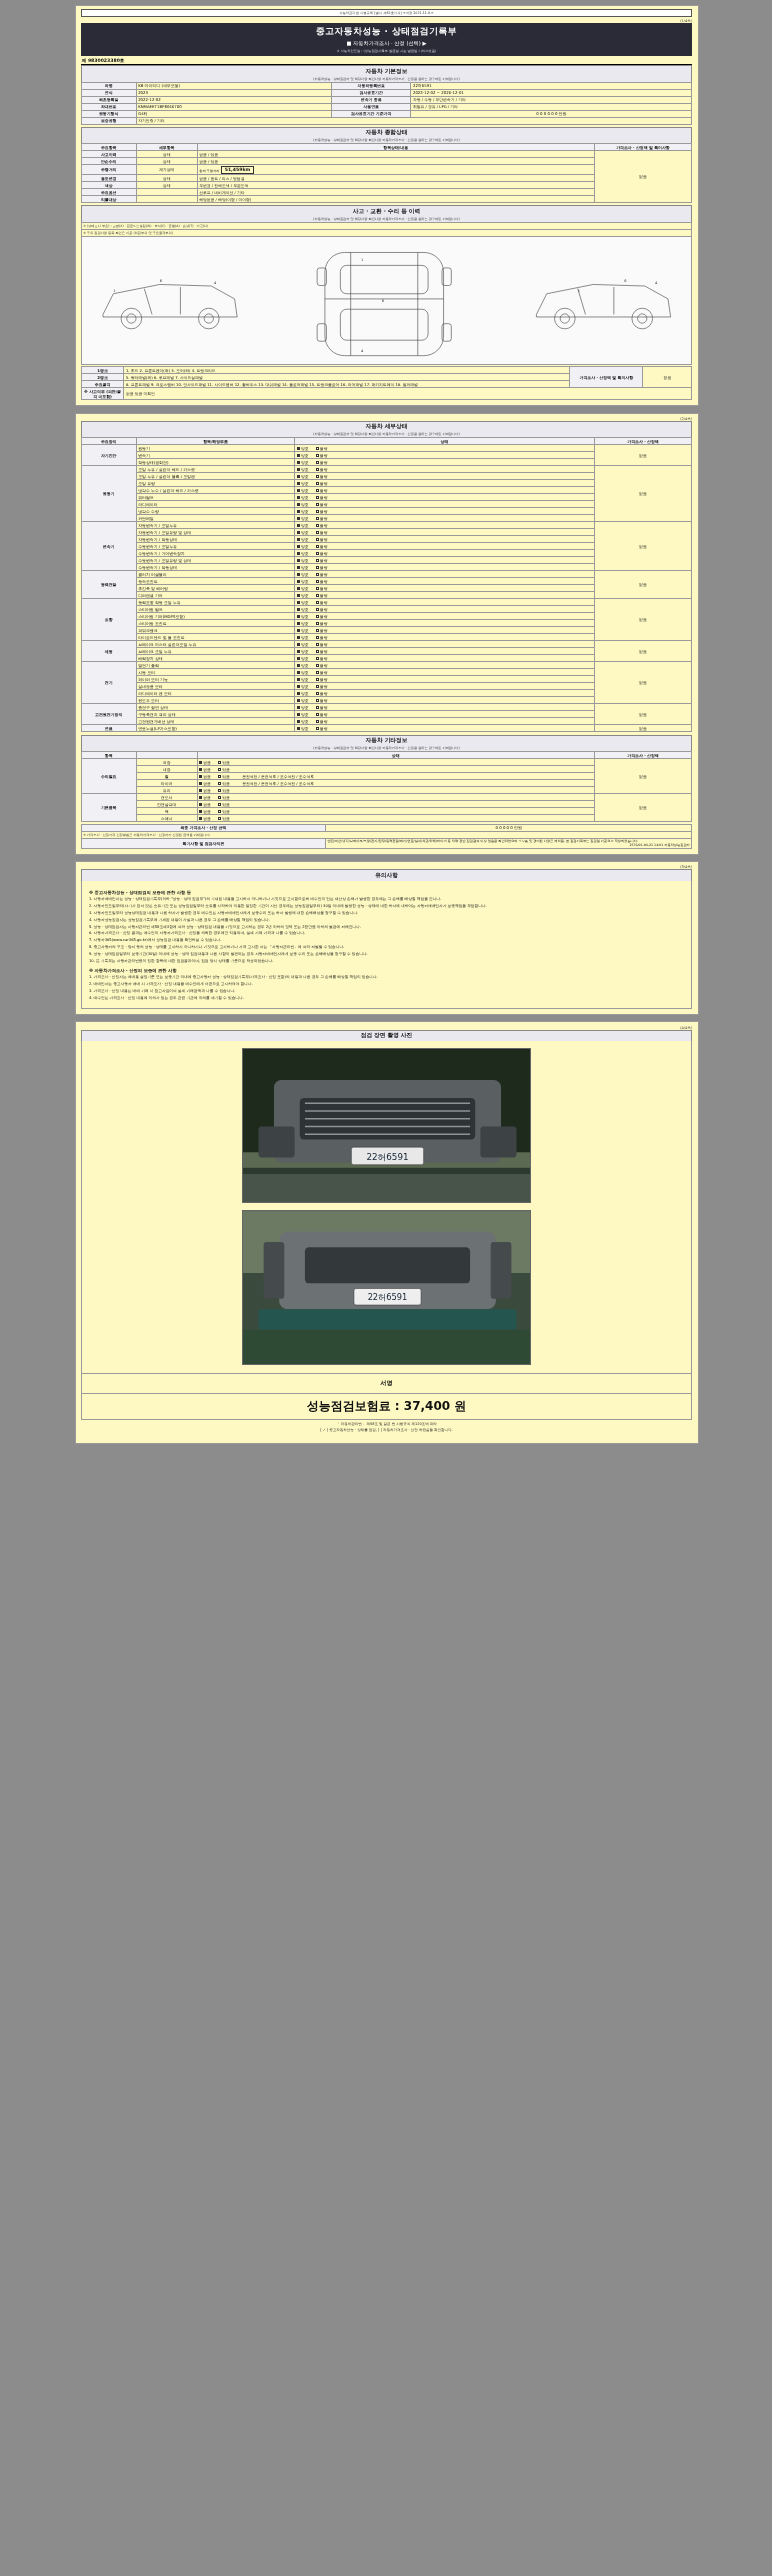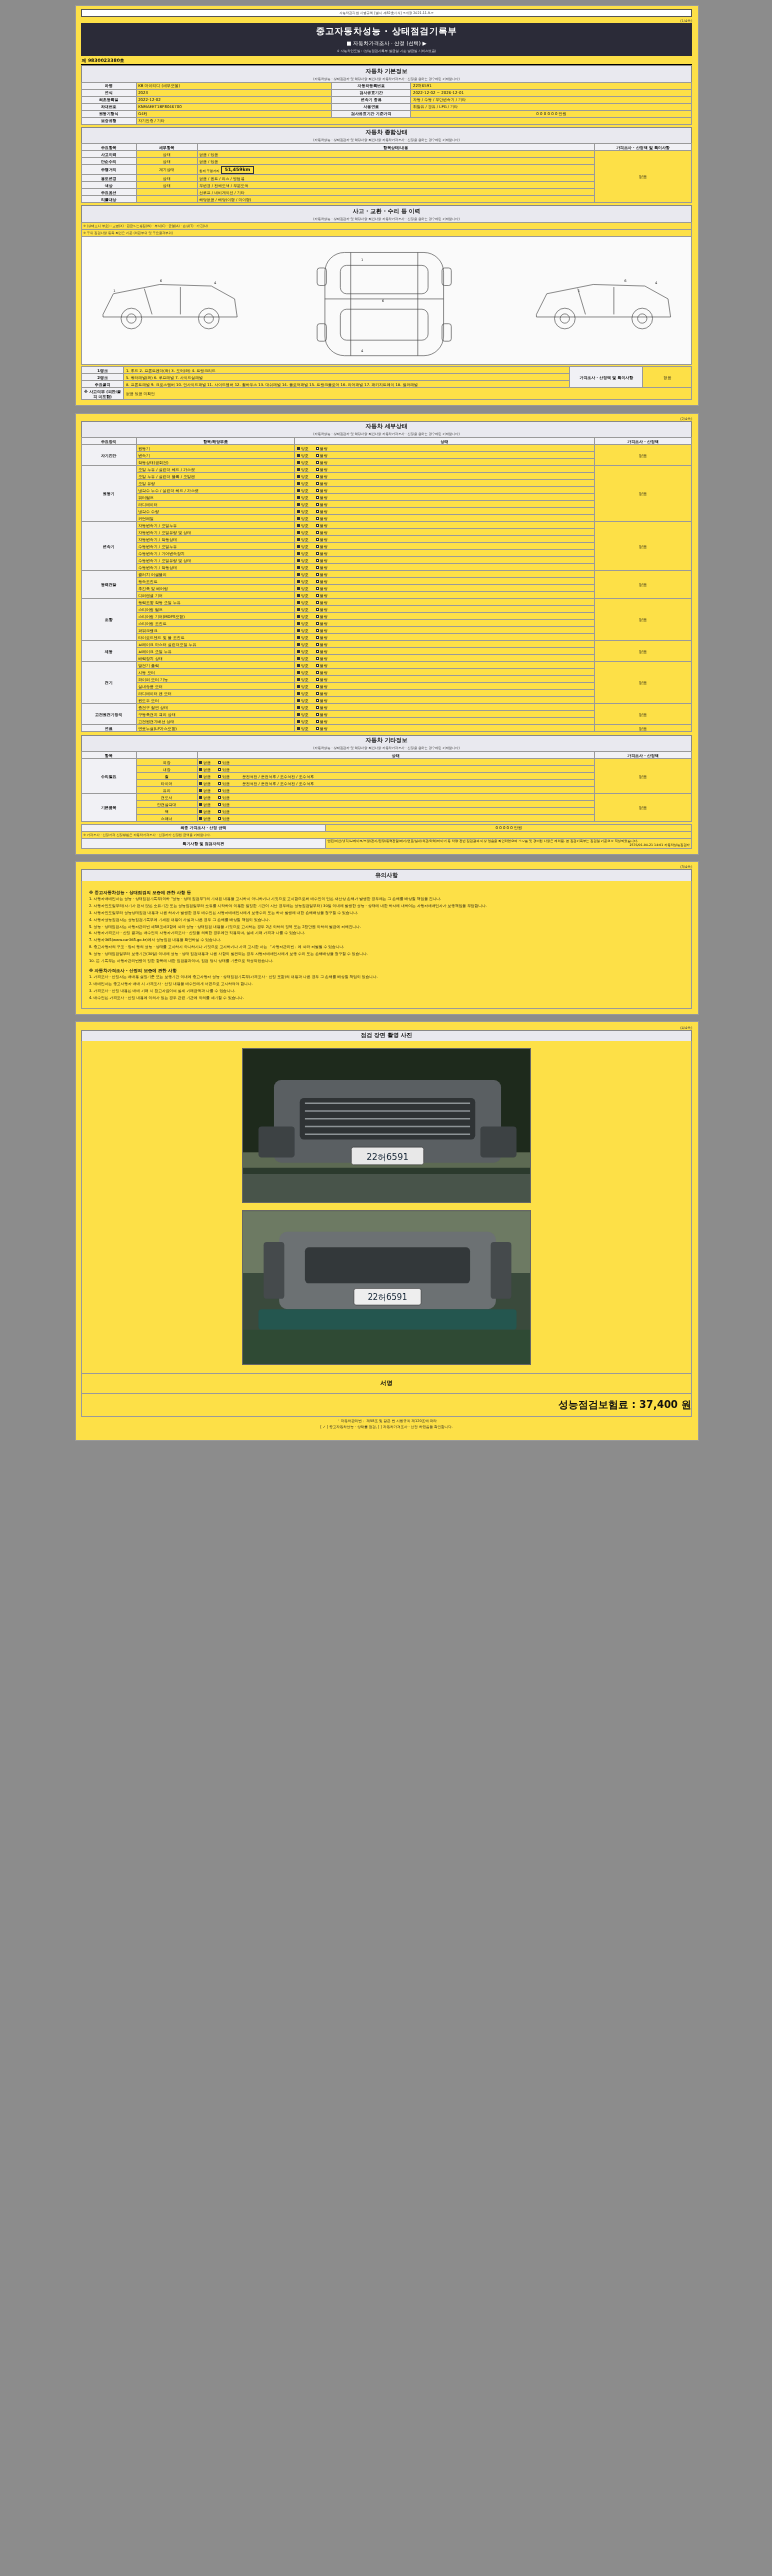--- a/index.html
+++ b/index.html
@@ -5,21 +5,21 @@
 <style>
   * { box-sizing: border-box; }
   html, body { margin:0; padding:0; }
   body {
     width:773px; height:2576px;
     background:#8c8c8c;
     font-family:"DejaVu Sans","Liberation Sans",sans-serif;
     font-size:4.6px; color:#111;
   }
   .page {
-    background:#fde047;
+    background:#fef9c3;
     margin:0 auto;
     position:relative;
     border:0.5px solid #999;
   }
   #page1 { width:624px; margin-top:5.2px; padding:3.1px 5.2px 5.2px 5.2px; }
   #page2 { width:624px; margin-top:6.2px; padding:3.1px 5.2px 5.2px 5.2px; }
   #page3 { width:624px; margin-top:6.2px; padding:3.1px 5.2px 5.2px 5.2px; }
   #page4 { width:624px; margin-top:6.2px; padding:3.1px 5.2px 8.2px 5.2px; }
   .pagenum { text-align:right; font-size:3.6px; color:#444; }
   .topnote {
@@ -43,21 +43,21 @@
   td, th { border:0.5px solid #9a9a9a; padding:0.5px 1.5px; font-size:3.9px; vertical-align:middle; }
   .lbl { background:#f1f1f5; text-align:center; font-weight:bold; }
   .ctr { text-align:center; }
   .rt { text-align:right; }
   .chk { font-size:3.8px; white-space:nowrap; }
   .box { display:inline-block; width:3.1px; height:3.1px; border:0.5px solid #333; margin-right:1px; vertical-align:-0.5px; background:#fff;}
   .box.on { background:#333; }
   .smallnote { font-size:3.2px; color:#333; padding:1px 1.5px; }
   .diagram { background:#fafafa; border:0.5px solid #9a9a9a; height:129px; position:relative; }
   .sign-area { border:0.5px solid #9a9a9a; text-align:center; padding:5.2px 0; font-size:6.2px; font-weight:bold;}
-  .price-bar { text-align:right; font-size:10px; font-weight:bold; padding:4.1px 0; border:0.5px solid #9a9a9a; border-top:none;}
+  .price-bar { text-align:center; font-size:12px; font-weight:bold; padding:4.1px 0; border:0.5px solid #9a9a9a; border-top:none;}
   .notice p { margin:1.5px 0 1.5px 0; font-size:3.7px; line-height:1.45; }
   .notice h4 { font-size:4.3px; margin:4.1px 0 2.1px 0; }
   .noticebox { border:1px solid #1b3f8b; padding:4.1px 5.2px; margin-top:4.1px; }
   .noticebox .nbt { text-align:center; font-size:6.7px; font-weight:bold; color:#1b3f8b; margin-bottom:2.6px;}
   .noticebox .nbb { font-size:3.7px; line-height:1.5; }
   .grayrow { background:#f4f4f7; }
   .tiny { font-size:3.2px; }
   .foot { font-size:3.5px; text-align:center; padding:2.1px 1px; color:#222;}
   .mileage-box { border:0.5px solid #333; display:inline-block; padding:0.5px 3.1px; font-weight:bold; font-size:4.6px;}
 </style>

